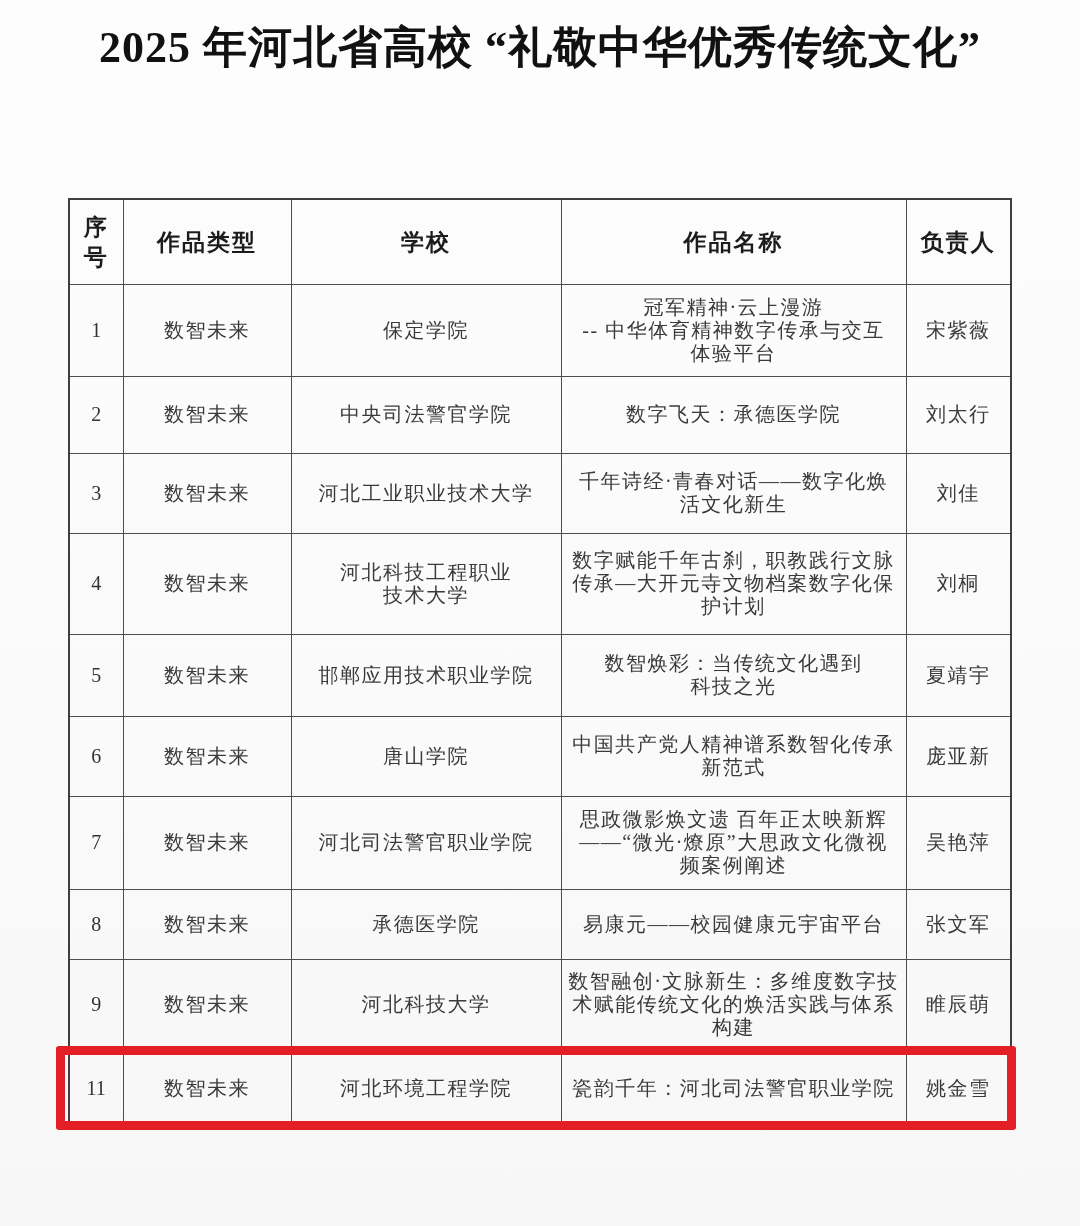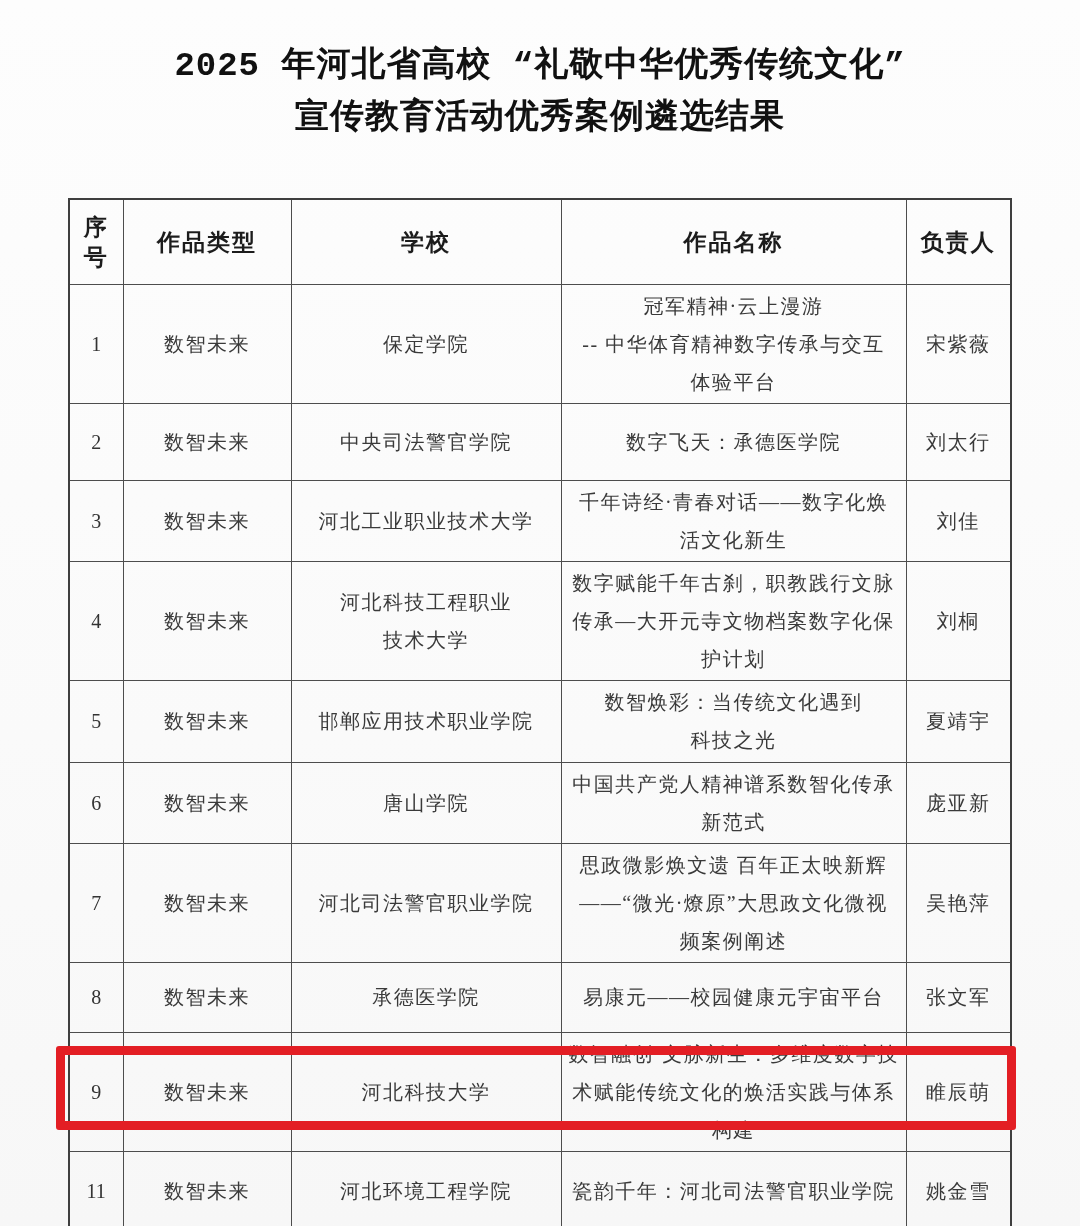--- a/index.html
+++ b/index.html
@@ -13,25 +13,24 @@
     position: relative;
     width: 1080px;
     height: 1226px;
     background: linear-gradient(180deg, #fdfdfd 0%, #fafafa 60%, #f7f7f7 100%);
     overflow: hidden;
   }
   .title {
     text-align: center;
     font-weight: 700;
     color: #111;
-    padding-top: 40px;
+    padding-top: 22px;
     line-height: 52px;
-    font-size: 34px;
+    font-size: 44px;
     letter-spacing: 1px;
-    font-family: Liberation Mono, monospace;
   }
   .title .t-line { white-space: nowrap; }
 
   .table-wrap {
     position: absolute;
     left: 68px;
     top: 198px;
     width: 942px;
   }
   table.results {
@@ -61,21 +60,21 @@
     font-family: "Liberation Sans", "DejaVu Sans", sans-serif;
     font-weight: 700;
     font-size: 23px;
     color: #1c1c1c;
     letter-spacing: 2px;
     line-height: 30px;
   }
   td {
     font-size: 20px;
     color: #3a3a3a;
-    line-height: 38px;
+    line-height: 23px;
     letter-spacing: 1.5px;
   }
   td.no-cell { font-size: 20px; letter-spacing: 0; color: #333; }
 
   tbody tr:nth-child(1)  { height: 92px; }
   tbody tr:nth-child(2)  { height: 77px; }
   tbody tr:nth-child(3)  { height: 80px; }
   tbody tr:nth-child(4)  { height: 101px; }
   tbody tr:nth-child(5)  { height: 82px; }
   tbody tr:nth-child(6)  { height: 80px; }
@@ -96,21 +95,20 @@
     pointer-events: none;
   }
 </style>
 </head>
 <body>
 
 <div class="page">
 
   <div class="title">
     <div class="t-line">2025 年河北省高校 “礼敬中华优秀传统文化”</div>
-    <div class="t-line">宣传教育活动优秀案例遴选结果</div>
   </div>
 
   <div class="table-wrap">
     <table class="results">
       <colgroup>
         <col class="c-no">
           <col class="c-type">
           <col class="c-school">
           <col class="c-work">
           <col class="c-leader">

